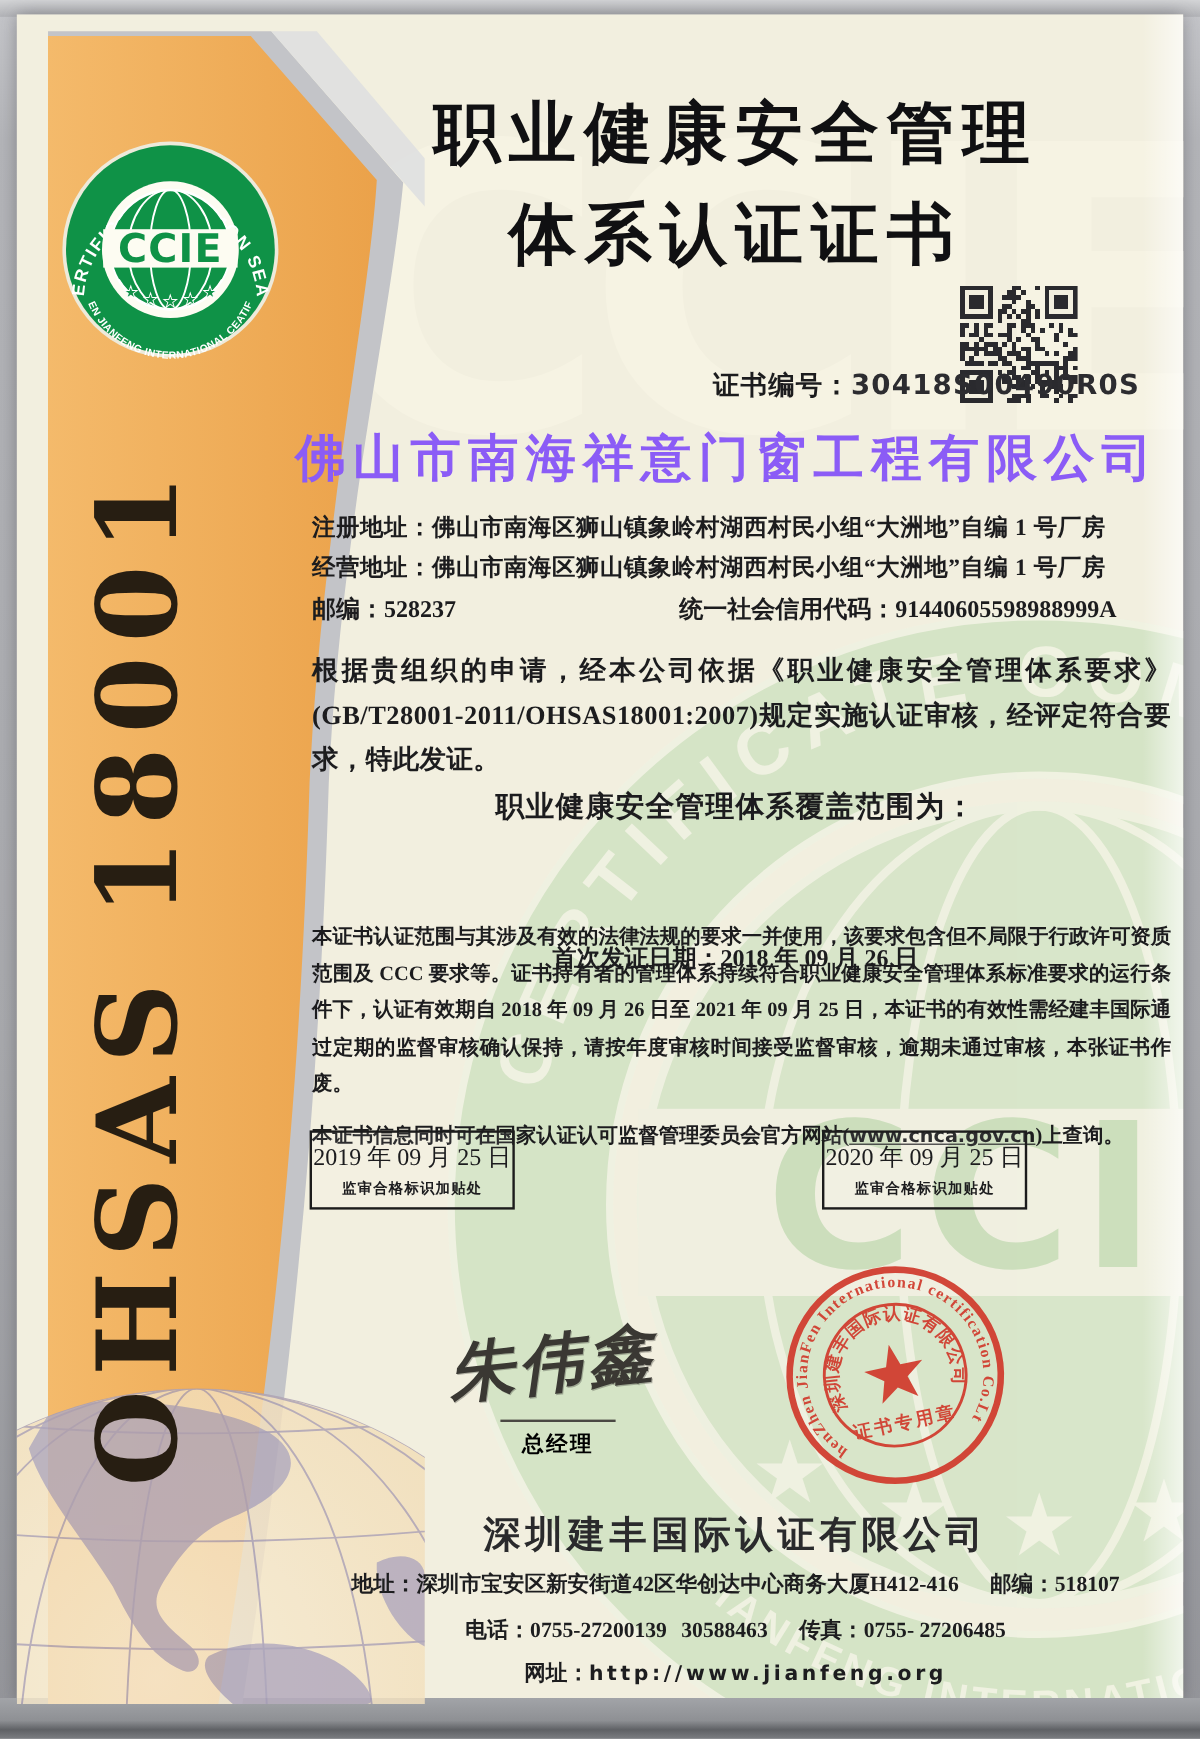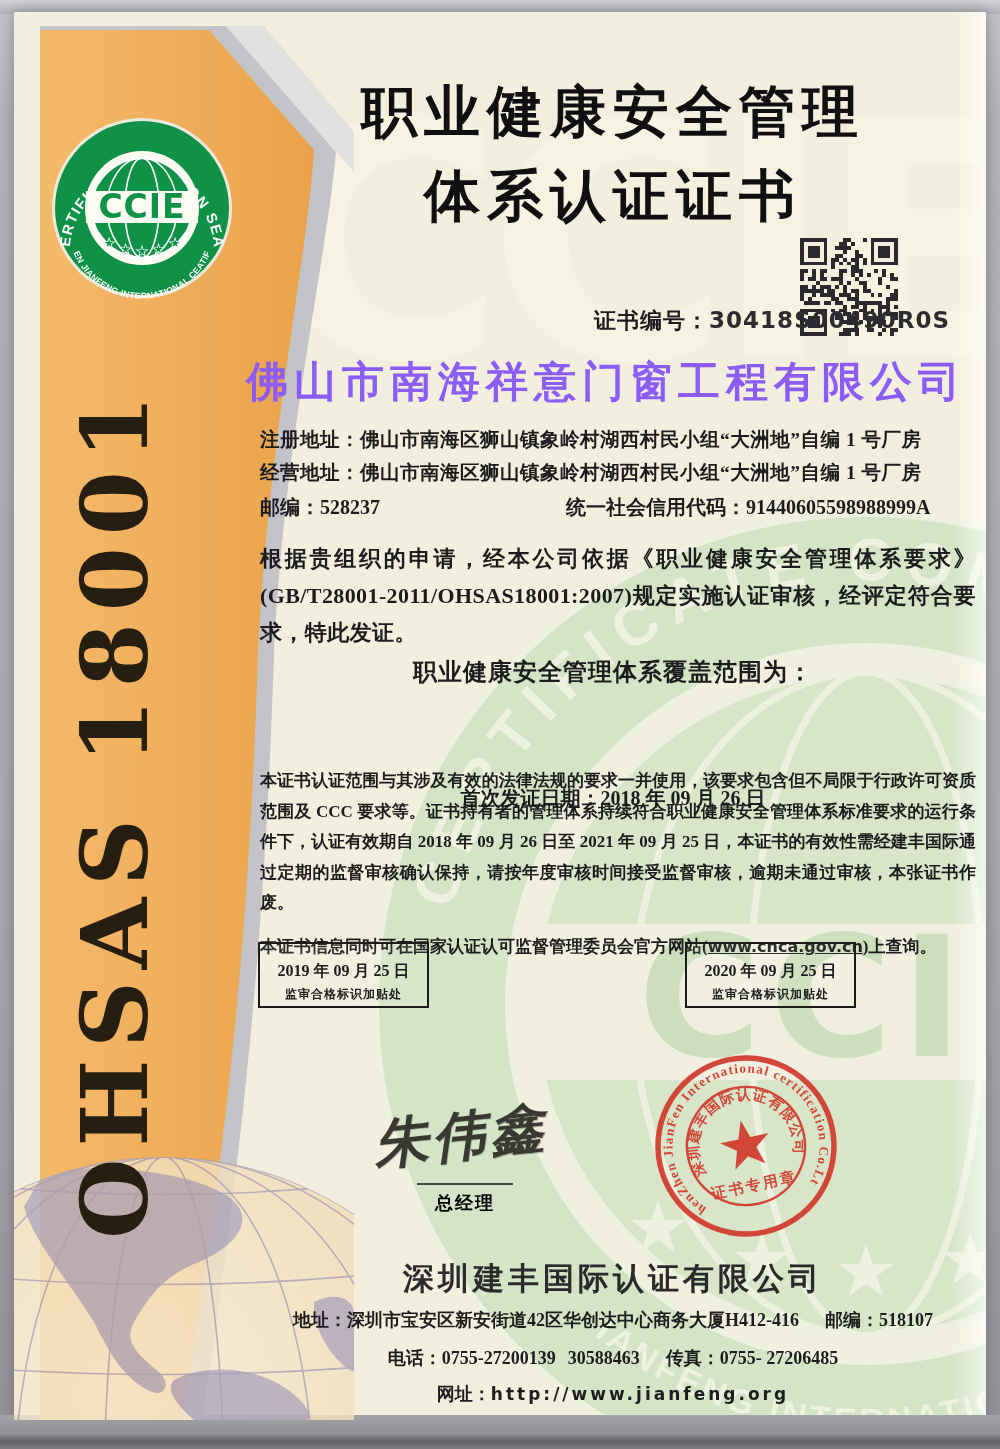--- a/index.html
+++ b/index.html
@@ -40,21 +40,21 @@
         font-weight:600;text-align:justify;letter-spacing:.4px;}
   .scopehead{position:absolute;left:0;top:644px;width:100%;text-align:center;font-weight:700;font-size:24px;letter-spacing:1px;}
   .scope{position:absolute;left:0;top:692px;width:100%;text-align:center;font-size:20px;font-weight:600;}
   .firstissue{position:absolute;left:0;top:733px;width:100%;text-align:center;font-size:20px;font-weight:700;margin-top:40px;}
   .terms{position:absolute;left:14px;top:754px;width:716px;font-size:17px;line-height:30.5px;
         font-weight:600;text-align:justify;}
   .info{position:absolute;left:14px;width:716px;font-size:17px;font-weight:600;}
   .info1{top:884px;} .info2{top:923px;}
   .info .url{font-weight:700;text-decoration:underline;font-family:"DejaVu Sans",sans-serif;font-size:16px;}
   .stick{position:absolute;top:930px;width:167px;height:62px;border:2px solid #1c1c1c;text-align:center;background:rgba(255,255,255,.08);}
-  .stick .d{margin-top:17px;font-size:16px;font-weight:700;}
+  .stick .d{margin-top:7px;font-size:20px;font-weight:400;}
   .stick .l{margin-top:4px;font-size:12px;font-weight:700;letter-spacing:1px;}
   .stick1{left:12px;} .stick2{left:439px;}
   .sig-block{position:absolute;left:124px;top:1088px;width:190px;text-align:center;}
   .sig-name{font:700 54px "DejaVu Serif",serif;color:#3a3833;transform:rotate(-6deg) skewX(-14deg);
         letter-spacing:4px;white-space:nowrap;text-shadow:1px 1px 0 rgba(58,56,51,.35);}
   .sig-line{width:96px;height:0;border-top:2.5px solid #4a4843;margin:10px auto 6px;}
   .sig-title{font-size:18px;font-weight:600;letter-spacing:2px;color:#000000;}
   .redseal{position:absolute;left:404px;top:1038px;mix-blend-mode:multiply;opacity:.93;}
   .issuer{position:absolute;left:0;top:1246px;width:100%;text-align:center;
         font:900 31px "DejaVu Sans","Liberation Sans",sans-serif;letter-spacing:4px;color:#2a2a2c;}

